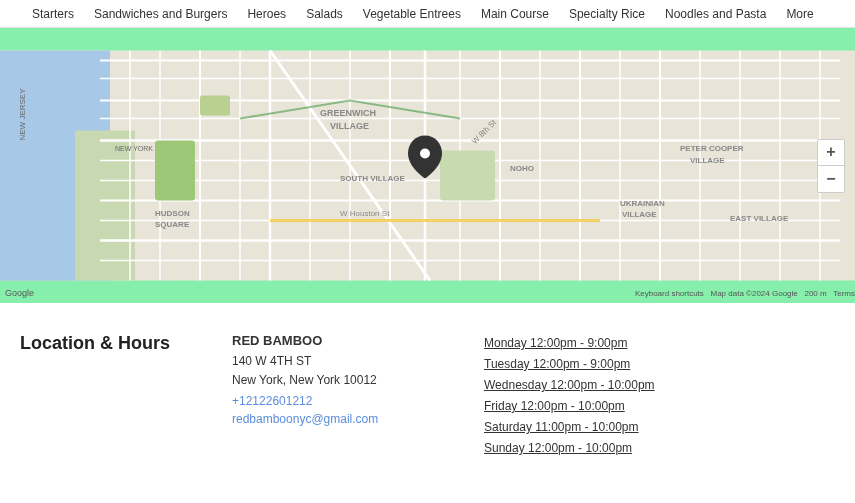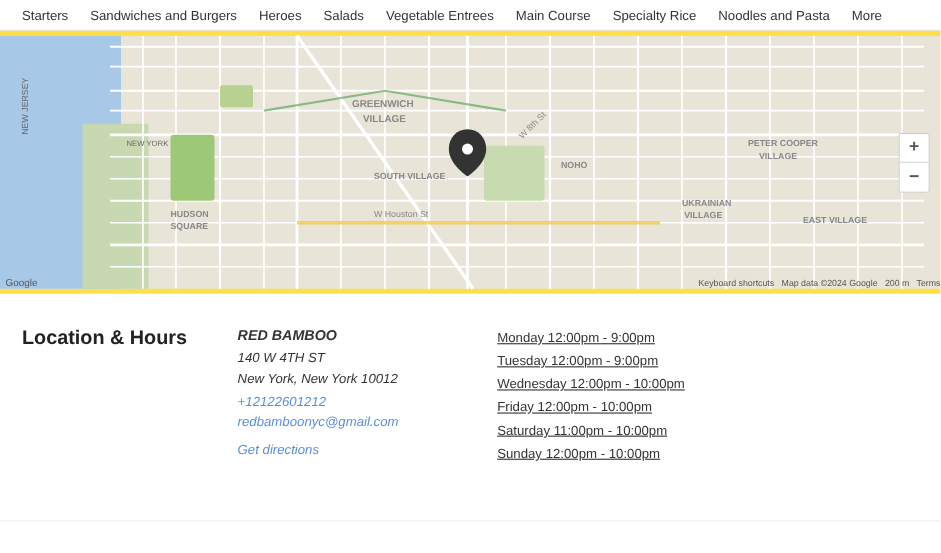--- a/index.html
+++ b/index.html
@@ -4,41 +4,41 @@
   <style>
     * { margin: 0; padding: 0; box-sizing: border-box; }
     body { font-family: Arial, sans-serif; width: 855px; background: #fff; }
 
     
     nav {
       display: flex;
       align-items: center;
       background: #fff;
       border-bottom: 1px solid #e0e0e0;
-      padding: 0 10px;
+      padding: 0 22px;
       height: 28px;
       overflow: hidden;
     }
     nav .nav-item {
       font-size: 12px;
       color: #333;
       padding: 0 10px;
       cursor: pointer;
       white-space: nowrap;
       height: 100%;
       display: flex;
       align-items: center;
     }
 
     
     .map-container {
       width: 100%;
-      height: 239px;
+      height: 275px;
       position: relative;
-      background: #fde047;
+      background: #86efac;
       overflow: hidden;
     }
     .map-svg {
       width: 100%;
       height: 100%;
     }
     .map-controls {
       position: absolute;
       right: 10px;
       top: 50%;
@@ -76,31 +76,30 @@
       bottom: 5px;
       right: 0;
       font-size: 8px;
       color: #555;
     }
 
     
     .location-section {
       display: flex;
       padding: 30px 20px 20px 20px;
-      gap: 16px;
+      gap: 32px;
     }
     .location-title {
       font-size: 18px;
       font-weight: bold;
       color: #222;
       min-width: 180px;
     }
     .location-details {
       min-width: 220px;
-      font-style: italic;
     }
     .location-details .restaurant-name {
       font-size: 13px;
       font-weight: bold;
       color: #333;
       margin-bottom: 4px;
     }
     .location-details .address-line {
       font-size: 12px;
       color: #333;
@@ -244,21 +243,20 @@
 
 <div class="location-section">
   <div class="location-title">Location &amp; Hours</div>
 
   <div class="location-details">
     <div class="restaurant-name">RED BAMBOO</div>
     <div class="address-line">140 W 4TH ST</div>
     <div class="address-line">New York, New York 10012</div>
     <a class="phone-link">+12122601212</a>
     <a class="email-link">redbamboonyc@gmail.com</a>
-    <a class="directions-link">Get directions</a>
   </div>
 
   <div class="hours-section">
   <div class="hours-row">Monday 12:00pm - 9:00pm</div>
       <div class="hours-row">Tuesday 12:00pm - 9:00pm</div>
       <div class="hours-row">Wednesday 12:00pm - 10:00pm</div>
       <div class="hours-row">Friday 12:00pm - 10:00pm</div>
       <div class="hours-row">Saturday 11:00pm - 10:00pm</div>
       <div class="hours-row">Sunday 12:00pm - 10:00pm</div>
     </div>

